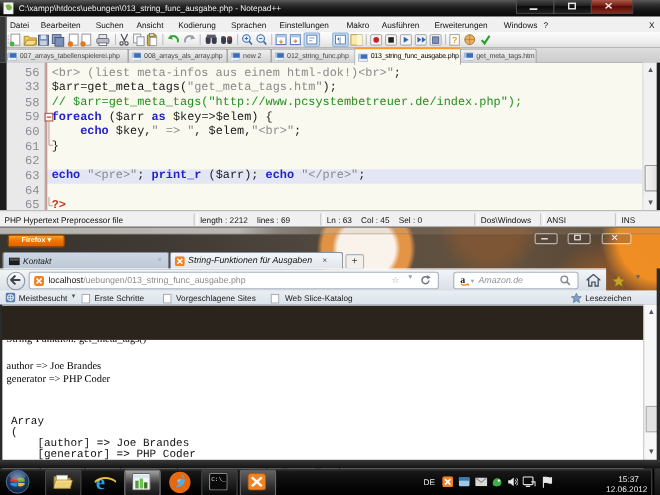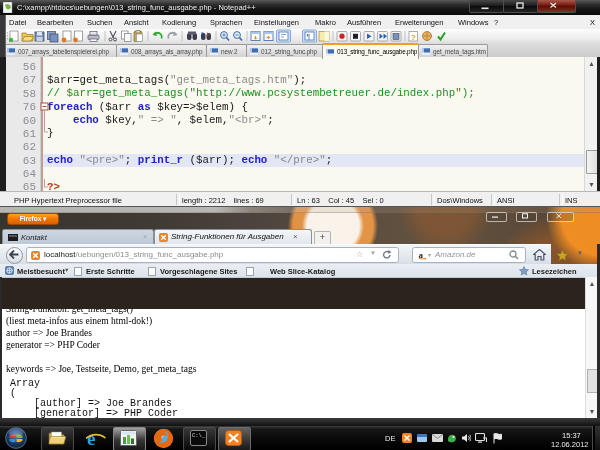--- a/index.html
+++ b/index.html
@@ -51,21 +51,21 @@
 #fxbtn{left:7px;top:6px;width:50px;height:10px;border-radius:3px;background:linear-gradient(180deg,#ffa424,#f07800 45%,#dd6000);border:1px solid #9d4a00;color:#fff;font-size:6.5px;font-weight:bold;text-align:center;line-height:10px;}
 .ffwb{top:5px;height:8px;border:1px solid rgba(255,255,255,.6);background:rgba(70,60,50,.25);border-radius:2px;color:#fff;}
 .fftab{position:absolute;top:22px;height:15px;border:1px solid #87919e;border-bottom:0;border-radius:2.5px 2.5px 0 0;font-size:7.6px;font-style:italic;}
 #ftab1{left:2px;width:150px;background:linear-gradient(180deg,#cdd6e2,#bcc7d6);color:#222;}
 #ftab2{left:154px;width:156px;background:linear-gradient(180deg,#f4f6f9,#dfe5ec);color:#101010;}
 #fplus{left:314px;top:24px;width:15px;height:12px;background:rgba(230,235,242,.3);border:1px solid rgba(150,160,175,.75);border-radius:2px;color:#3a3a3a;text-align:center;line-height:11px;font-size:9px;}
 #fnav{left:0;top:37px;width:551px;height:20px;background:linear-gradient(180deg,#f2f5f8,#dde3ea 80%,#d3dae3);border-top:1px solid #fafbfc;border-bottom:1px solid #b6bec9;}
 #fback{left:6px;top:1.5px;width:15px;height:15px;border-radius:50%;border:1px solid #8d97a3;background:linear-gradient(180deg,#fcfcfc,#d8dde3);}
 #furl{left:26px;top:1.5px;width:371px;height:14px;background:#fff;border:1px solid #a8b1bd;border-radius:2.5px;font-size:8px;}
 #fsearch{left:412px;top:1.5px;width:112px;height:14px;background:#fff;border:1px solid #a8b1bd;border-radius:2.5px;font-size:8px;}
-#fbmbar{left:0;top:57px;width:600px;height:13px;background:linear-gradient(180deg,#e9eef3,#dce3eb);border-bottom:1px solid #c2cad4;font-size:7.5px;color:#1a1a1a;font-weight:bold;}
+#fbmbar{left:0;top:57px;width:600px;height:13px;background:linear-gradient(180deg,#e9eef3,#dce3eb);border-bottom:1px solid #c2cad4;font-size:7.5px;color:#1a1a1a;}
 #fbmbar span{position:absolute;top:2.5px;white-space:nowrap;}
 #fcontent{left:2px;top:70px;width:583px;height:141px;background:#fff;overflow:hidden;margin-top:32px;}
 #fedge-l{left:0;top:70px;width:2px;height:145px;background:#2a2a2a;}
 #fedge-r{left:597px;top:37px;width:3px;height:178px;background:#2a2a2a;}
 #fedge-b{left:0;top:211px;width:600px;height:8px;background:linear-gradient(180deg,#3a3a3a,#111);}
 #fsb{left:585px;top:70px;width:12px;height:141px;background:#f7f7f7;border-left:1px solid #ddd;}
 #fth{left:1px;top:92px;width:10px;height:22px;background:#e2e2e2;border:1px solid #b0b0b0;}
 .ser{position:absolute;left:4px;font-size:9.5px;font-family:"Liberation Serif",serif;color:#000;white-space:pre;}
 .mon{position:absolute;left:8px;font-size:10px;line-height:10.1px;font-family:"Liberation Mono",monospace;color:#111;white-space:pre;}
 
@@ -246,31 +246,32 @@
       </div>
   <div class="tab" style="left:418px;width:68px">
         <span class="ti"></span>
         <span class="tt">get_meta_tags.htm</span>
       </div>
  </div>
  <div class="a" id="ned">
   <div class="a" id="hl63"></div>
   <div class="a" id="ngut">
    <span class="ln" style="top:4.1px">56</span>
-        <span class="ln" style="top:17.4px">67</span>
+        <span class="ln" style="top:17.4px">33</span>
         <span class="ln" style="top:30.8px">58</span>
-        <span class="ln" style="top:44.1px">76</span>
+        <span class="ln" style="top:44.1px">59</span>
         <span class="ln" style="top:57.5px">60</span>
         <span class="ln" style="top:70.8px">61</span>
         <span class="ln" style="top:84.2px">62</span>
         <span class="ln" style="top:97.5px">63</span>
         <span class="ln" style="top:110.9px">64</span>
         <span class="ln" style="top:124.2px">65</span>
   </div>
   <div class="a" id="foldline"></div>
+  <div class="cl" style="top:3.5px"><span class="str">&lt;br&gt; (liest meta-infos aus einem html-dok!)&lt;br&gt;"</span>;</div>
   <div class="cl" style="top:16.9px">$arr=get_meta_tags(<span class="str">"get_meta_tags.htm"</span>);</div>
   <div class="cl cmt" style="top:30.2px">// $arr=get_meta_tags("http://www.pcsystembetreuer.de/index.php");</div>
   <div class="cl" style="top:43.6px"><span class="kw">foreach</span> ($arr <span class="kw">as</span> $key=&gt;$elem) {</div>
   <div class="cl" style="top:56.9px">    <span class="kw">echo</span> $key,<span class="str">" =&gt; "</span>, $elem,<span class="str">"&lt;br&gt;"</span>;</div>
   <div class="cl" style="top:70.3px">}</div>
   <div class="cl" style="top:97.0px"><span class="kw">echo</span> <span class="str">"&lt;pre&gt;"</span>; <span class="kw">print_r</span> ($arr); <span class="kw">echo</span> <span class="str">"&lt;/pre&gt;"</span>;</div>
   <div class="cl phc" style="top:123.7px">?&gt;</div>
   <svg class="a" style="left:40px;top:45px" width="10" height="92" viewBox="0 0 10 92">
         <rect x="1" y="1" width="7" height="7" fill="#f9f9ef" stroke="#b05050" stroke-width="1"></rect>
         <line x1="2.5" y1="4.5" x2="6.5" y2="4.5" stroke="#b05050" stroke-width="1"></line>
@@ -281,21 +282,21 @@
       </svg>
   <div class="a" id="nsb">
    <div class="sbA" style="top:0">▲</div>
         <div class="sbA" style="top:121px">▼</div>
    <div class="a" id="nth"></div>
   </div>
   <div class="a" id="nedge-l"></div>
   <div class="a" id="nedge-r"></div>
  </div>
  <div class="a" id="nstat">
-  <span style="left:14px">PHP Hypertext Preprocessor file</span>
+  <span style="left:4px">PHP Hypertext Preprocessor file</span>
   <span style="left:182px">length : 2212    lines : 69</span>
   <span style="left:297px">Ln : 63    Col : 45    Sel : 0</span>
   <span style="left:437px">Dos\Windows</span>
   <span style="left:497px">ANSI</span>
   <span style="left:565px">INS</span>
   <div class="gr" style="left:176px"></div>
       <div class="gr" style="left:291px"></div>
       <div class="gr" style="left:431px"></div>
       <div class="gr" style="left:491px"></div>
       <div class="gr" style="left:559px"></div>
@@ -381,32 +382,30 @@
         <rect x="0.5" y="0.5" width="7" height="8" fill="#fff" stroke="#9aa4b0"></rect>
       </svg>
   <span style="left:86px">Erste Schritte</span>
   <svg class="a" style="left:148px;top:2.5px" width="8" height="9">
         <rect x="0.5" y="0.5" width="7" height="8" fill="#fff" stroke="#9aa4b0"></rect>
       </svg>
   <span style="left:160px">Vorgeschlagene Sites</span>
   <svg class="a" style="left:246px;top:2.5px" width="8" height="9">
         <rect x="0.5" y="0.5" width="7" height="8" fill="#fff" stroke="#9aa4b0"></rect>
       </svg>
-  <span style="left:270px">Web Slice-Katalog</span>
+  <span style="left:259px">Web Slice-Katalog</span>
   <svg class="a" style="left:519px;top:1.5px" width="10" height="10" viewBox="0 0 10 10">
         <path d="M5 0.6 L6.3 3.5 L9.5 3.8 L7.1 5.9 L7.8 9 L5 7.4 L2.2 9 L2.9 5.9 L0.5 3.8 L3.7 3.5 Z" fill="#7f9fc6" stroke="#51709a" stroke-width=".6"></path>
       </svg>
   <span style="left:532px">Lesezeichen</span>
  </div>
  <div class="a" id="fcontent">
   <div class="ser" style="top:-5px">String-Funktion: get_meta_tags()</div>
-  <div class="ser" style="top:7px">(liest meta-infos aus einem html-dok!)</div>
   <div class="ser" style="top:19px">author =&gt; Joe Brandes</div>
   <div class="ser" style="top:31px">generator =&gt; PHP Coder</div>
-  <div class="ser" style="top:55px">keywords =&gt; Joe, Testseite, Demo, get_meta_tags</div>
   <div class="mon" style="top:69.5px">Array
 (
     [author] =&gt; Joe Brandes
     [generator] =&gt; PHP Coder
     [description] =&gt; Beispieldokument get_meta_tags-func
     [keywords] =&gt; Joe, Testseite, Demo, get_meta_tags
 )</div>
  </div>
  <div class="a" id="fsb">
   <div class="sbA" style="top:0;background:#f7f7f7;width:12px">▲</div>

